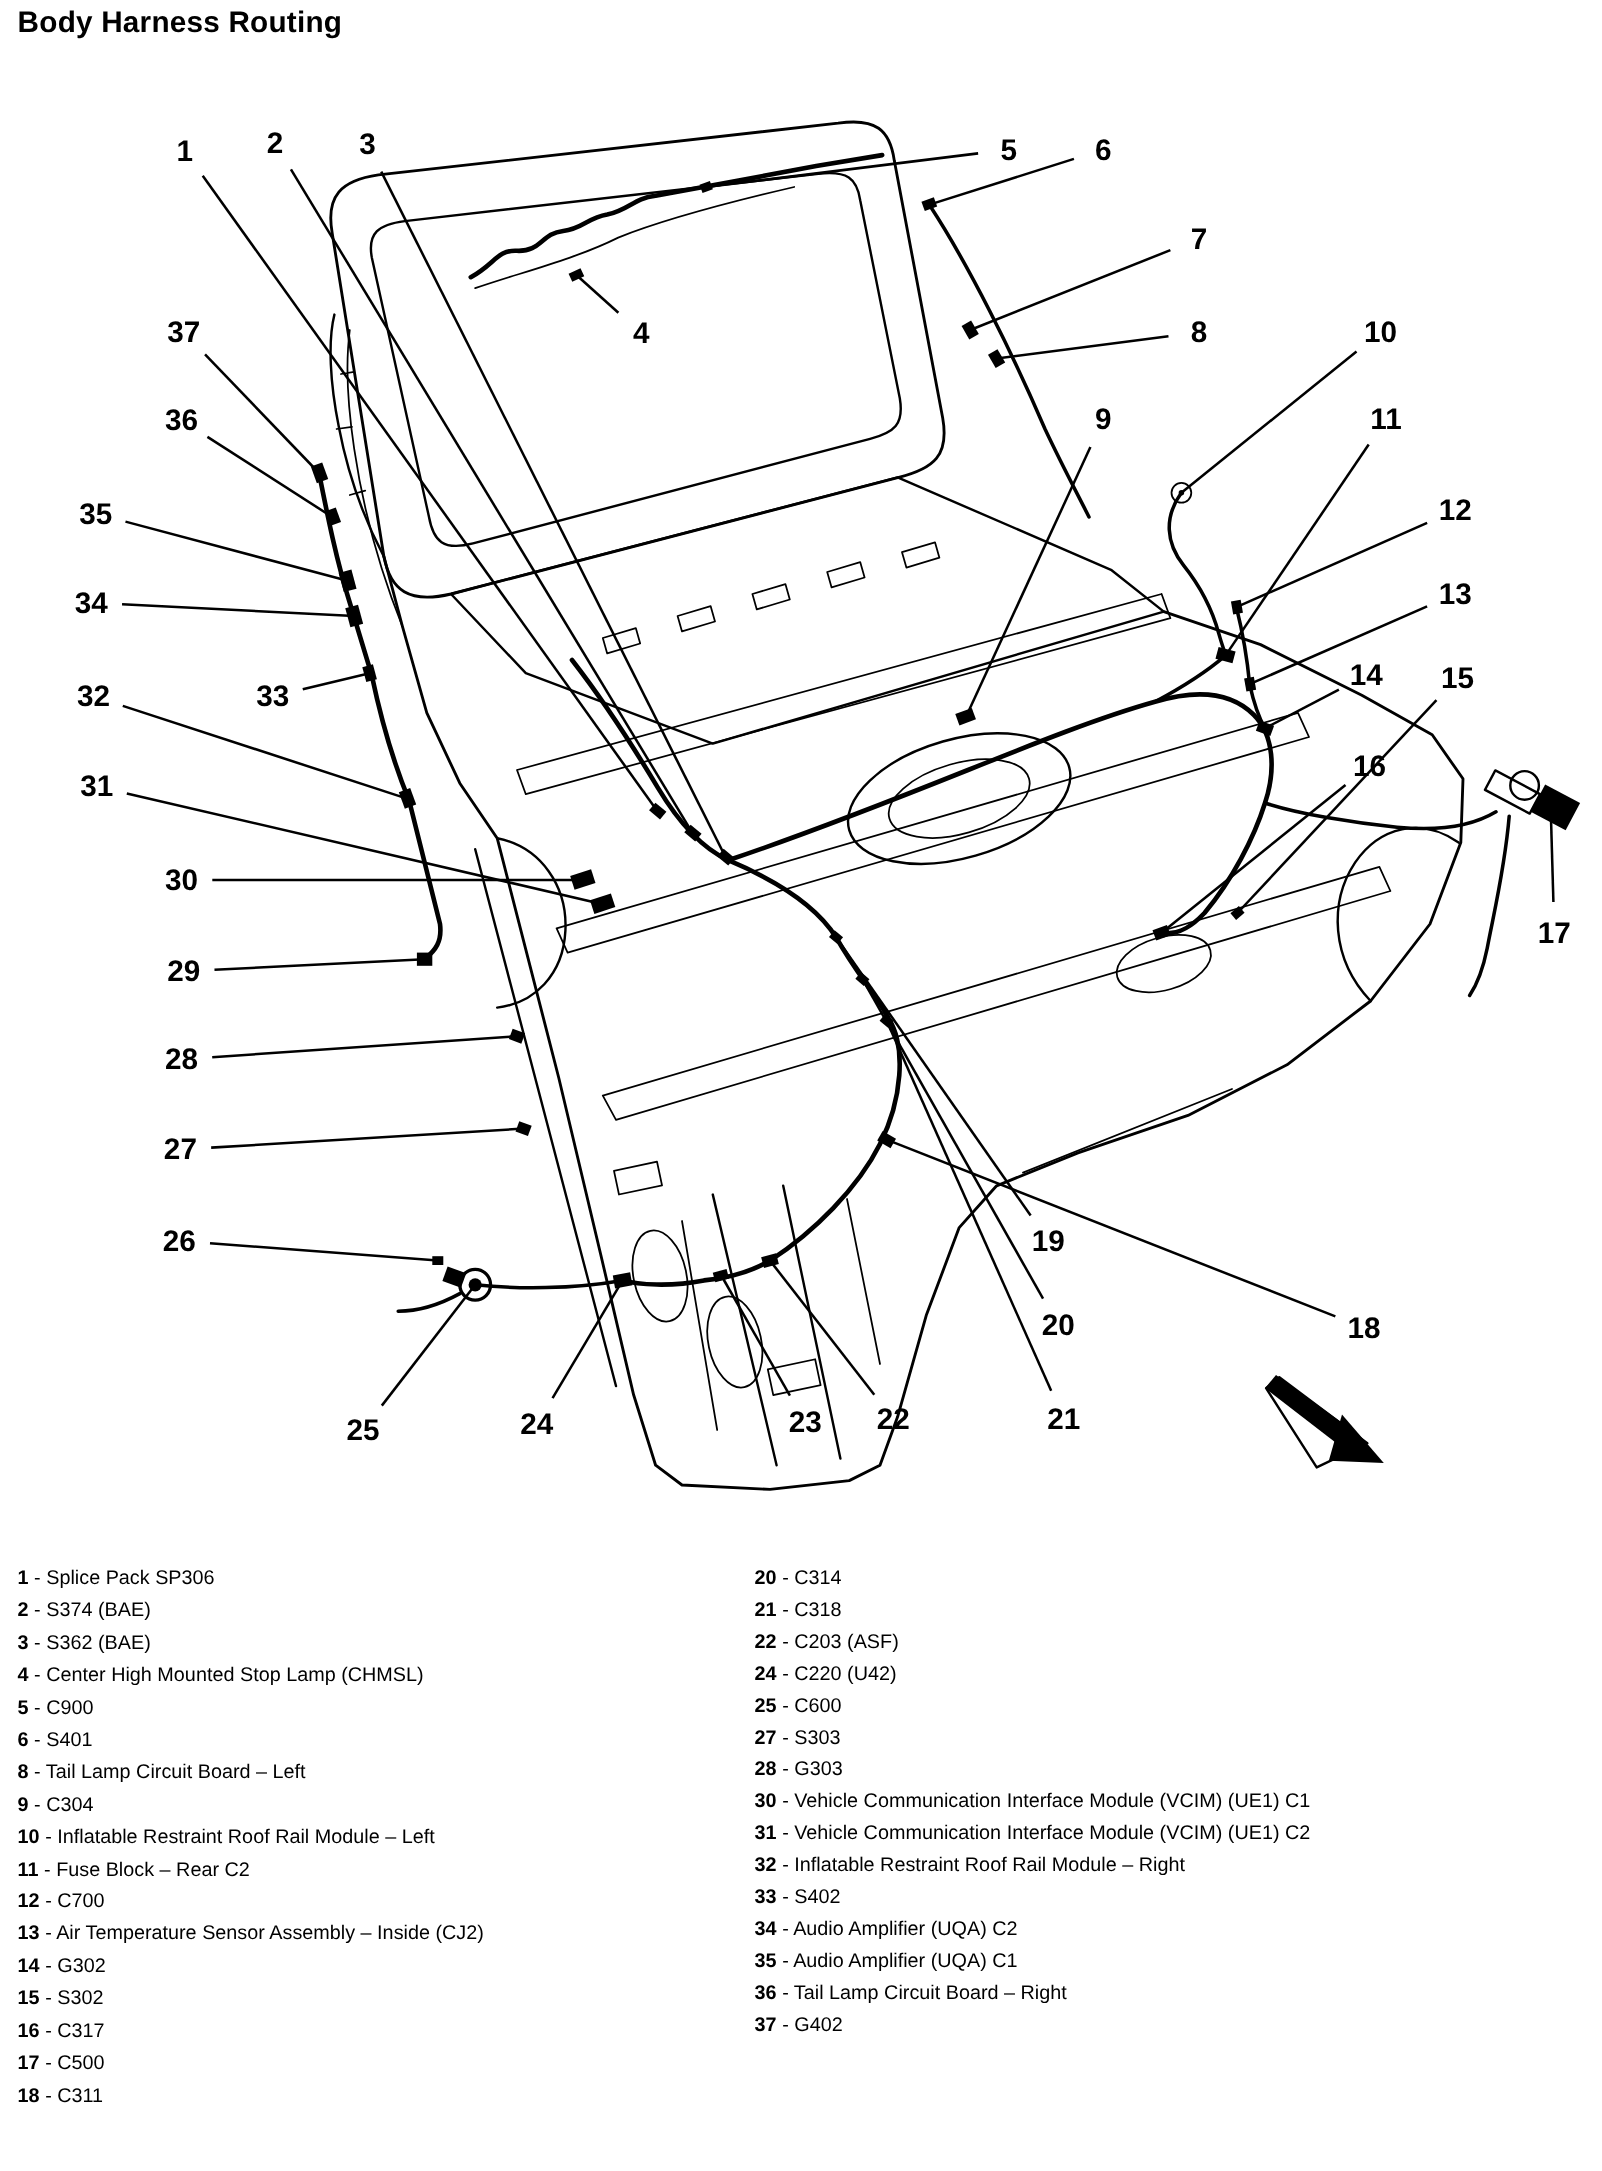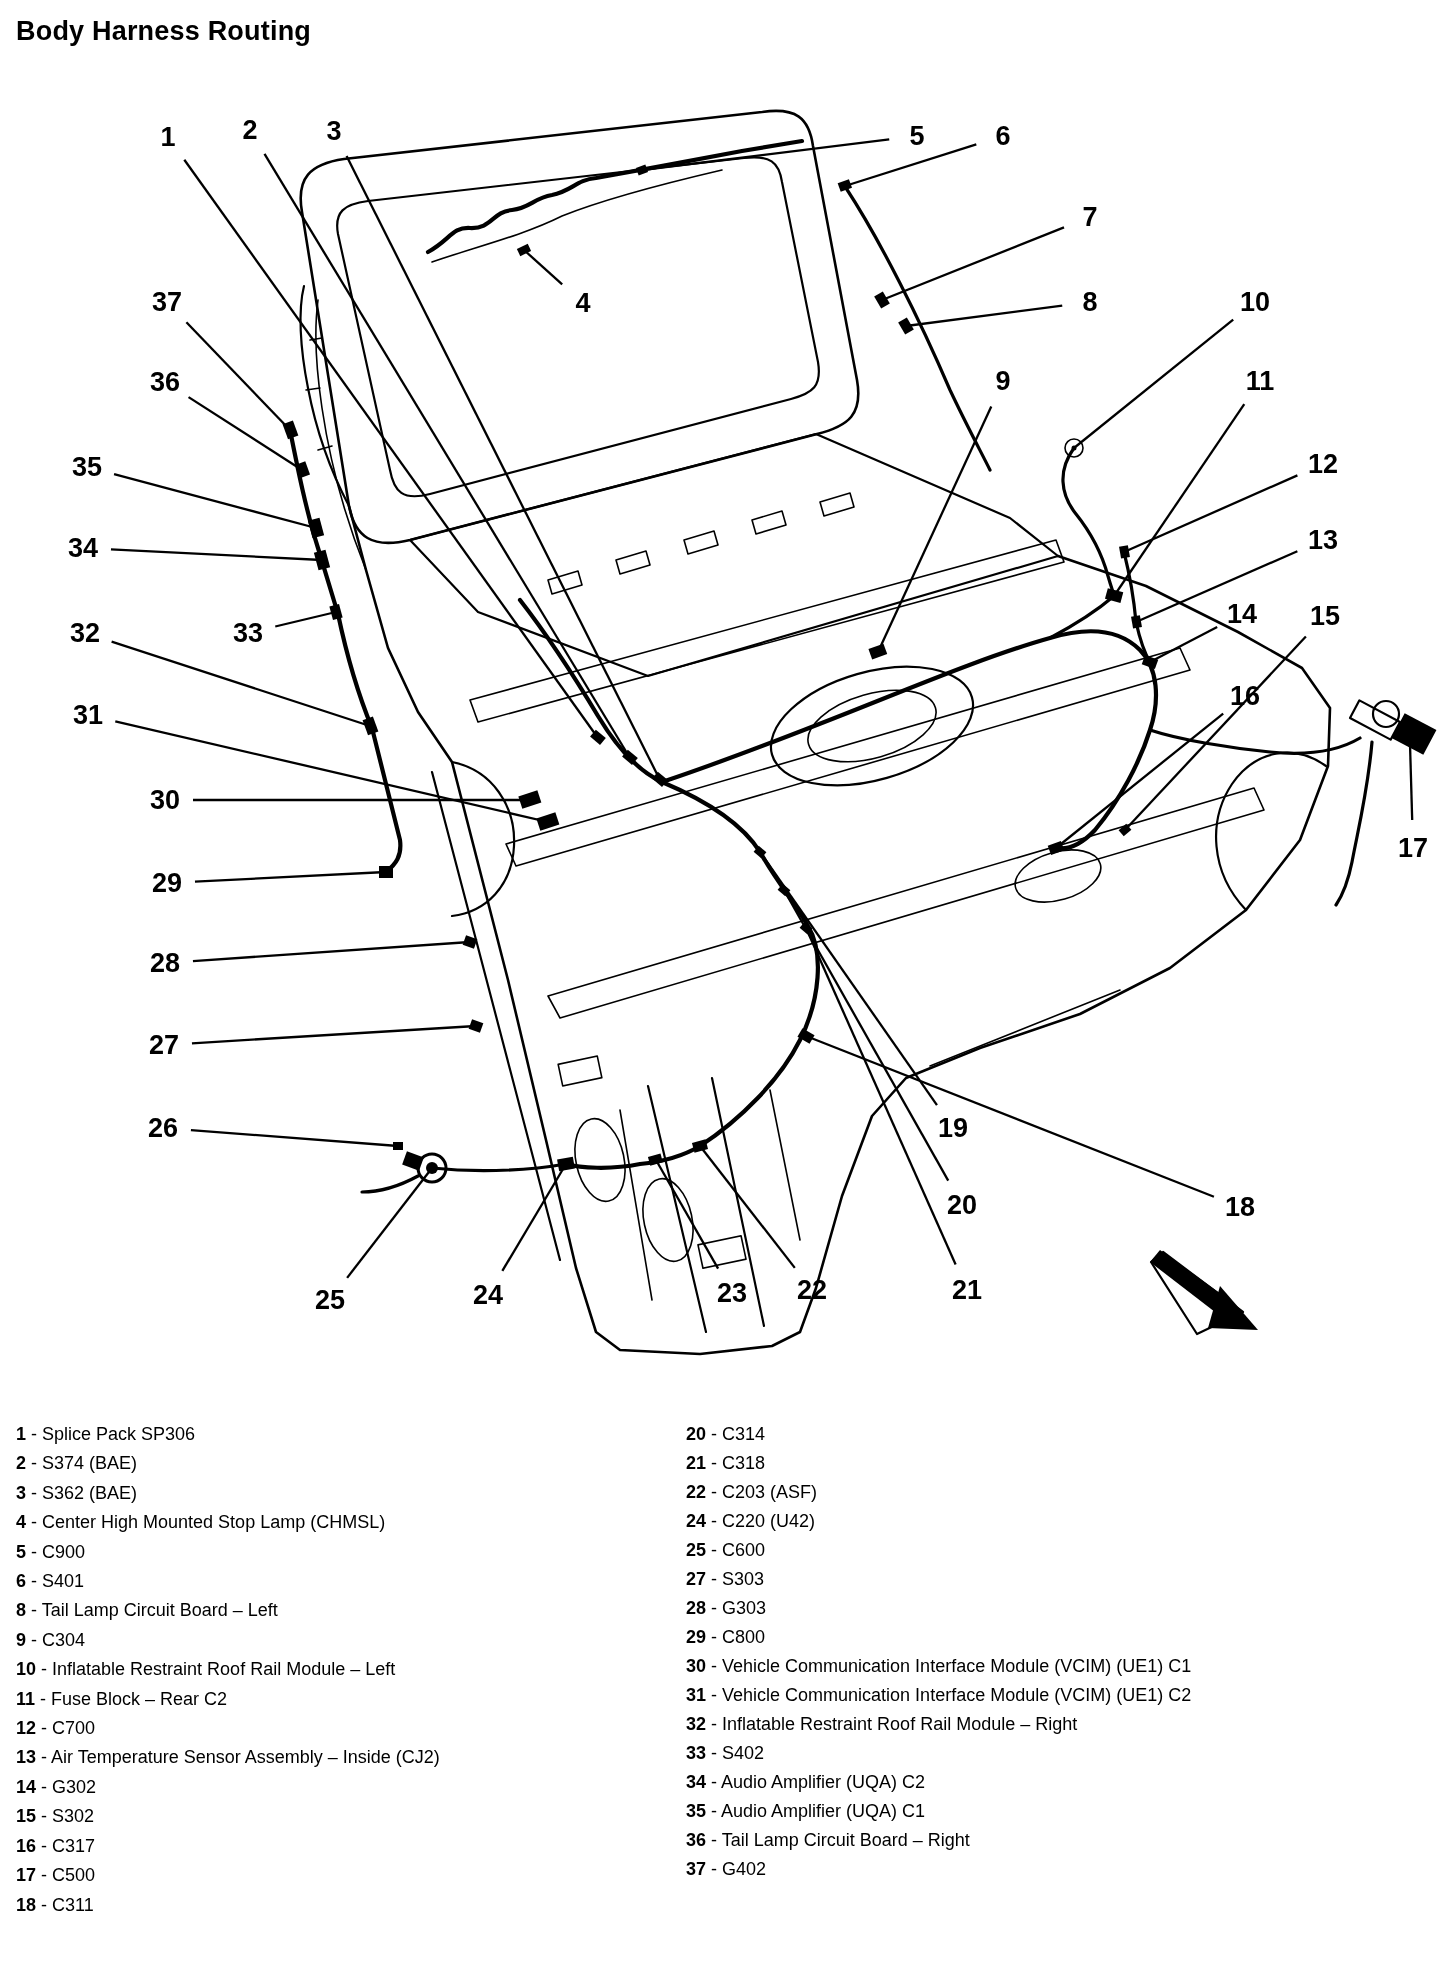--- a/index.html
+++ b/index.html
@@ -1,18 +1,18 @@
 <!DOCTYPE html>
 <html><head>
 <meta charset="utf-8">
 <style>
   html,body{margin:0;padding:0;background:#ffffff;}
   body{width:1456px;height:1974px;position:relative;overflow:hidden;
        font-family:"Liberation Sans",sans-serif;color:#000;}
-  .page-title{position:absolute;left:16px;top:16px;font-size:27px;font-weight:bold;
+  .page-title{position:absolute;left:16px;top:5px;font-size:27px;font-weight:bold;
               letter-spacing:0.2px;}
   #diagram-svg{position:absolute;left:0;top:0;}
   .art{stroke:#000;fill:none;stroke-width:2.2;stroke-linecap:round;stroke-linejoin:round;}
   .art .w1{stroke-width:2.6;}
   .art .w0{stroke-width:1.6;}
   .art .harness{stroke-width:4.2;}
   .art .harness2{stroke-width:3.2;}
   .art .blob{fill:#000;stroke:none;}
   .art .fillblk{fill:#000;stroke:none;}
   .callout-text{font-family:"Liberation Sans",sans-serif;font-size:27px;font-weight:bold;
@@ -287,21 +287,20 @@
     <div class="legend-row"><span class="num">18</span><span> - C311</span></div>
   </div>
 <div class="legend-col" id="legend-right">
     <div class="legend-row"><span class="num">20</span><span> - C314</span></div>
     <div class="legend-row"><span class="num">21</span><span> - C318</span></div>
     <div class="legend-row"><span class="num">22</span><span> - C203 (ASF)</span></div>
     <div class="legend-row"><span class="num">24</span><span> - C220 (U42)</span></div>
     <div class="legend-row"><span class="num">25</span><span> - C600</span></div>
     <div class="legend-row"><span class="num">27</span><span> - S303</span></div>
     <div class="legend-row"><span class="num">28</span><span> - G303</span></div>
-    <div class="legend-row"><span class="num">29</span><span> - C800</span></div>
     <div class="legend-row"><span class="num">30</span><span> - Vehicle Communication Interface Module (VCIM) (UE1) C1</span></div>
     <div class="legend-row"><span class="num">31</span><span> - Vehicle Communication Interface Module (VCIM) (UE1) C2</span></div>
     <div class="legend-row"><span class="num">32</span><span> - Inflatable Restraint Roof Rail Module – Right</span></div>
     <div class="legend-row"><span class="num">33</span><span> - S402</span></div>
     <div class="legend-row"><span class="num">34</span><span> - Audio Amplifier (UQA) C2</span></div>
     <div class="legend-row"><span class="num">35</span><span> - Audio Amplifier (UQA) C1</span></div>
     <div class="legend-row"><span class="num">36</span><span> - Tail Lamp Circuit Board – Right</span></div>
     <div class="legend-row"><span class="num">37</span><span> - G402</span></div>
   </div>
 

